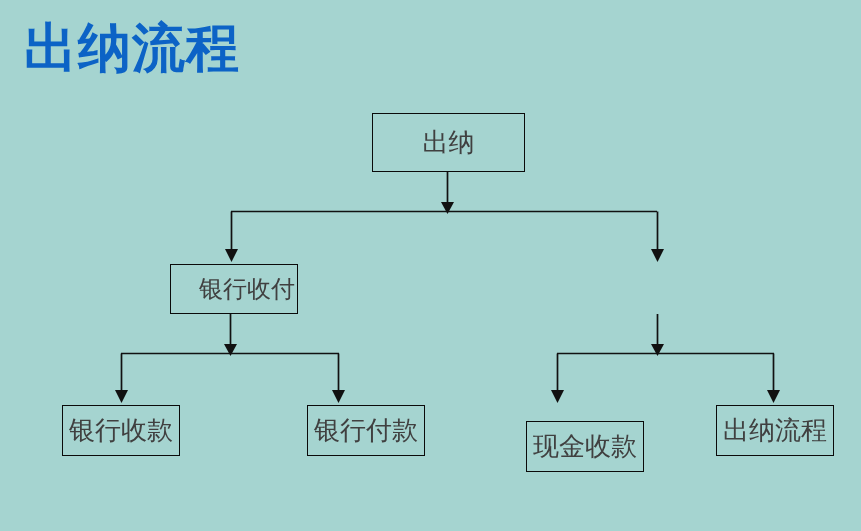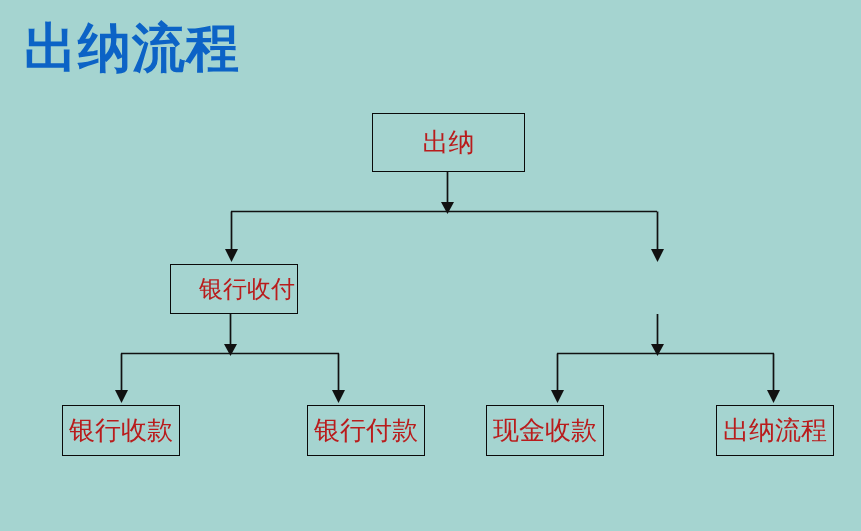--- a/index.html
+++ b/index.html
@@ -42,21 +42,21 @@
   }
   .node {
     position: absolute;
     box-sizing: border-box;
     border: 1.6px solid #0a0a0a;
     background: transparent;
     display: flex;
     align-items: center;
     justify-content: center;
     font-family: "Liberation Serif", "DejaVu Serif", serif;
-    color: #b91c1c;
+    color: #404040;
     white-space: nowrap;
   }
   .node-root {
     left: 372px;
     top: 113px;
     width: 153px;
     height: 59px;
     font-size: 26px;
   }
   .node-l2-left {
@@ -75,21 +75,21 @@
     font-size: 27px;
   }
   .node-l3 {
     top: 405px;
     width: 118px;
     height: 51px;
     font-size: 26px;
   }
   .node-l3-a { left: 62px; }
   .node-l3-b { left: 279px; margin-left: 28px; }
-  .node-l3-c { left: 486px; }
+  .node-l3-c { left: 526px; margin-top: 16px; }
   .node-l3-d { left: 716px; }
   svg.connectors {
     position: absolute;
     left: 0;
     top: 0;
     width: 861px;
     height: 531px;
     pointer-events: none;
   }
   svg.connectors line,

